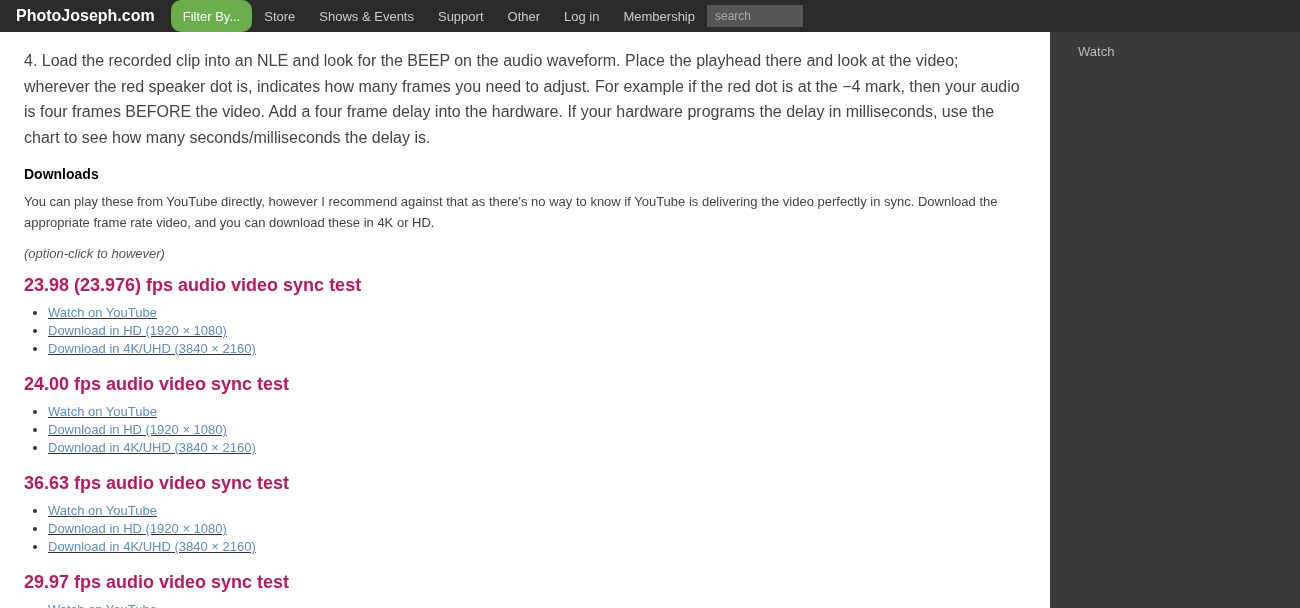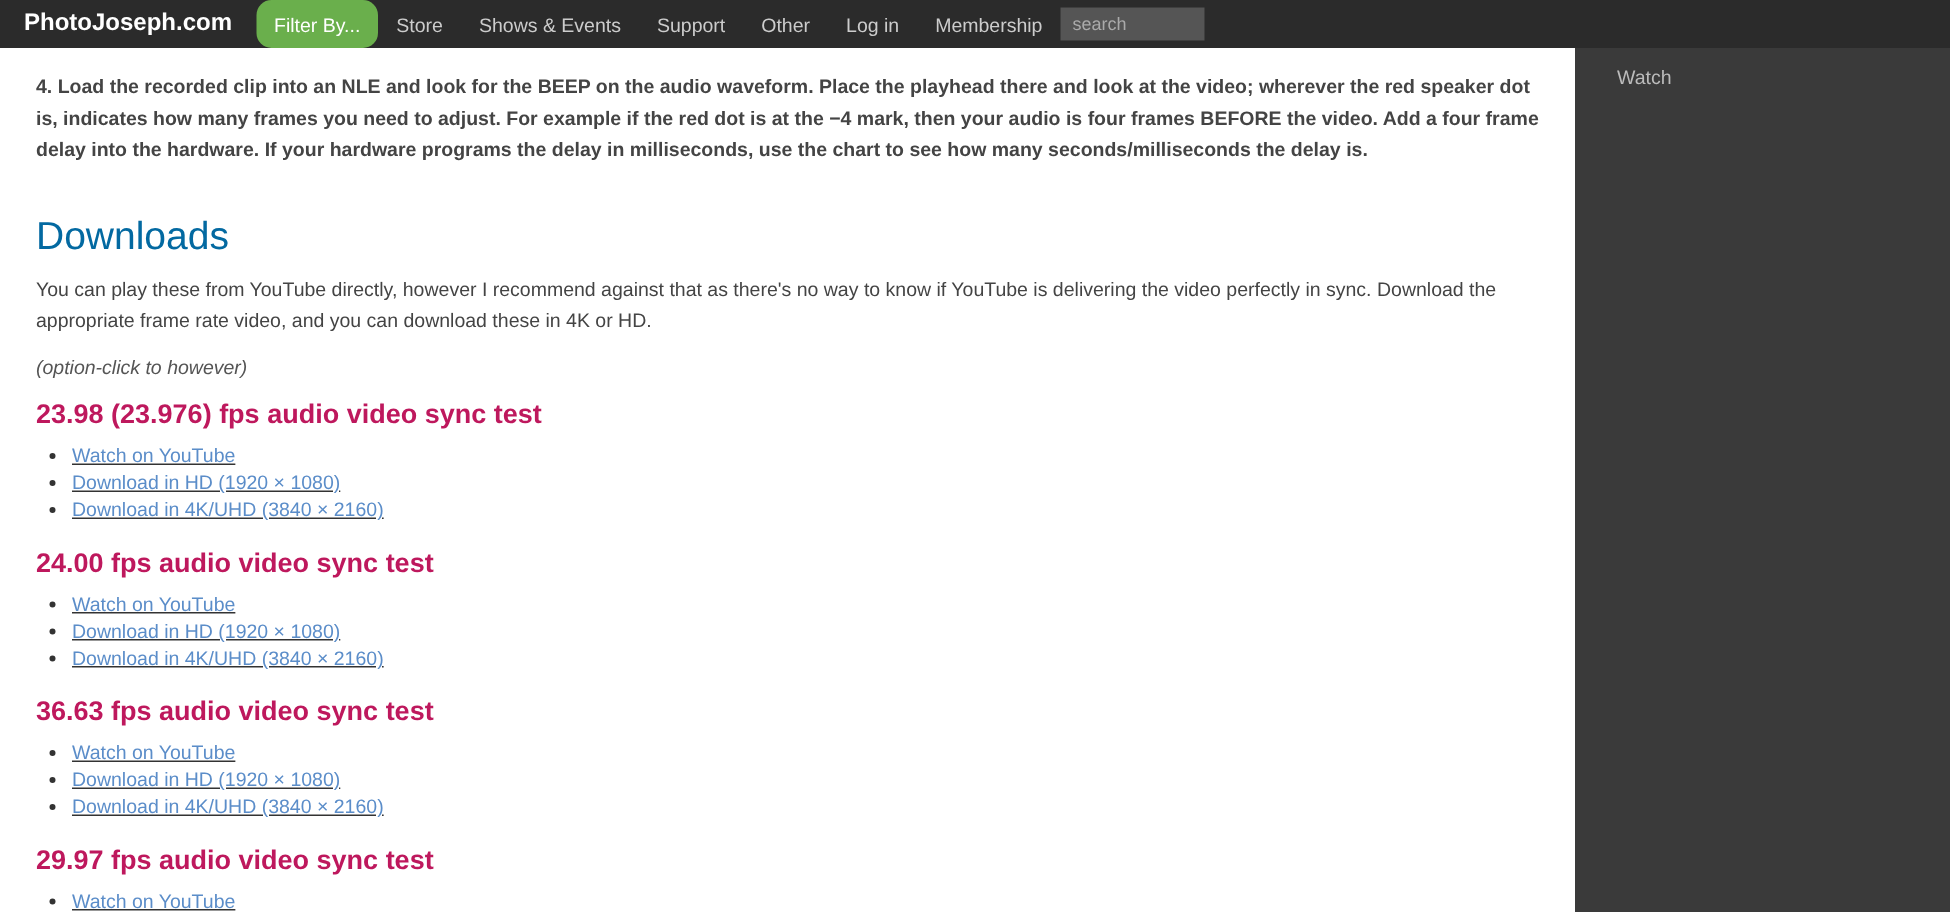--- a/index.html
+++ b/index.html
@@ -63,33 +63,32 @@
     
     .content {
       flex: 1;
       max-width: 1050px;
       padding: 16px 24px 24px 24px;
       background: #fff;
     }
 
     
     .intro-text {
-      font-size: 13px;
+      font-size: 16px;
       color: #444;
       line-height: 1.6;
-      margin-bottom: 32px;
+      margin-bottom: 16px;
       border-bottom: none;
+    }
+
+    
+    .section-heading {
+      font-size: 14px;
       font-weight: bold;
-    }
-
-    
-    .section-heading {
-      font-size: 26px;
-      font-weight: normal;
-      color: #0369a1;
+      color: #000000;
       margin-bottom: 10px;
       margin-top: 4px;
     }
 
     .downloads-desc {
       font-size: 13px;
       color: #444;
       line-height: 1.6;
       margin-bottom: 12px;
     }

